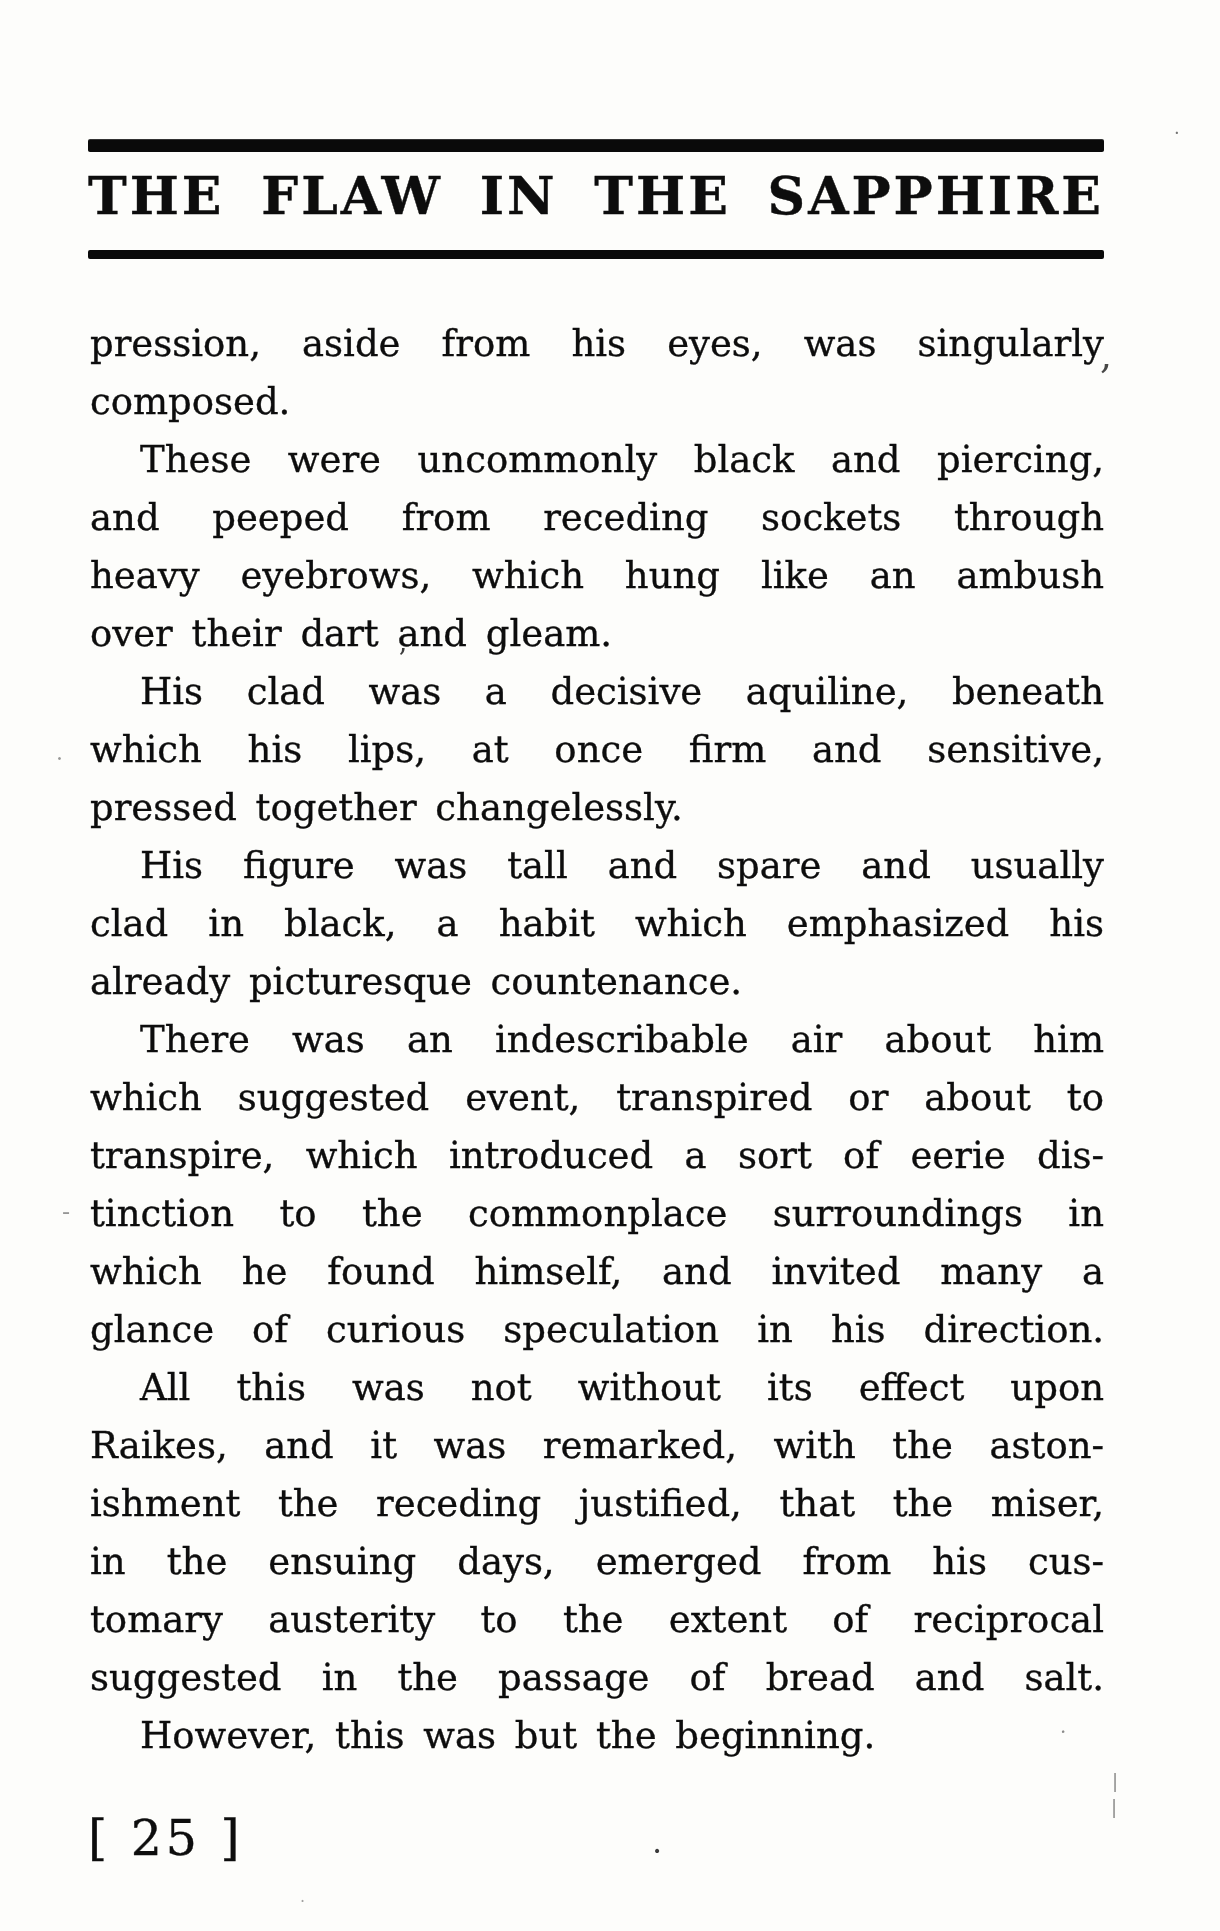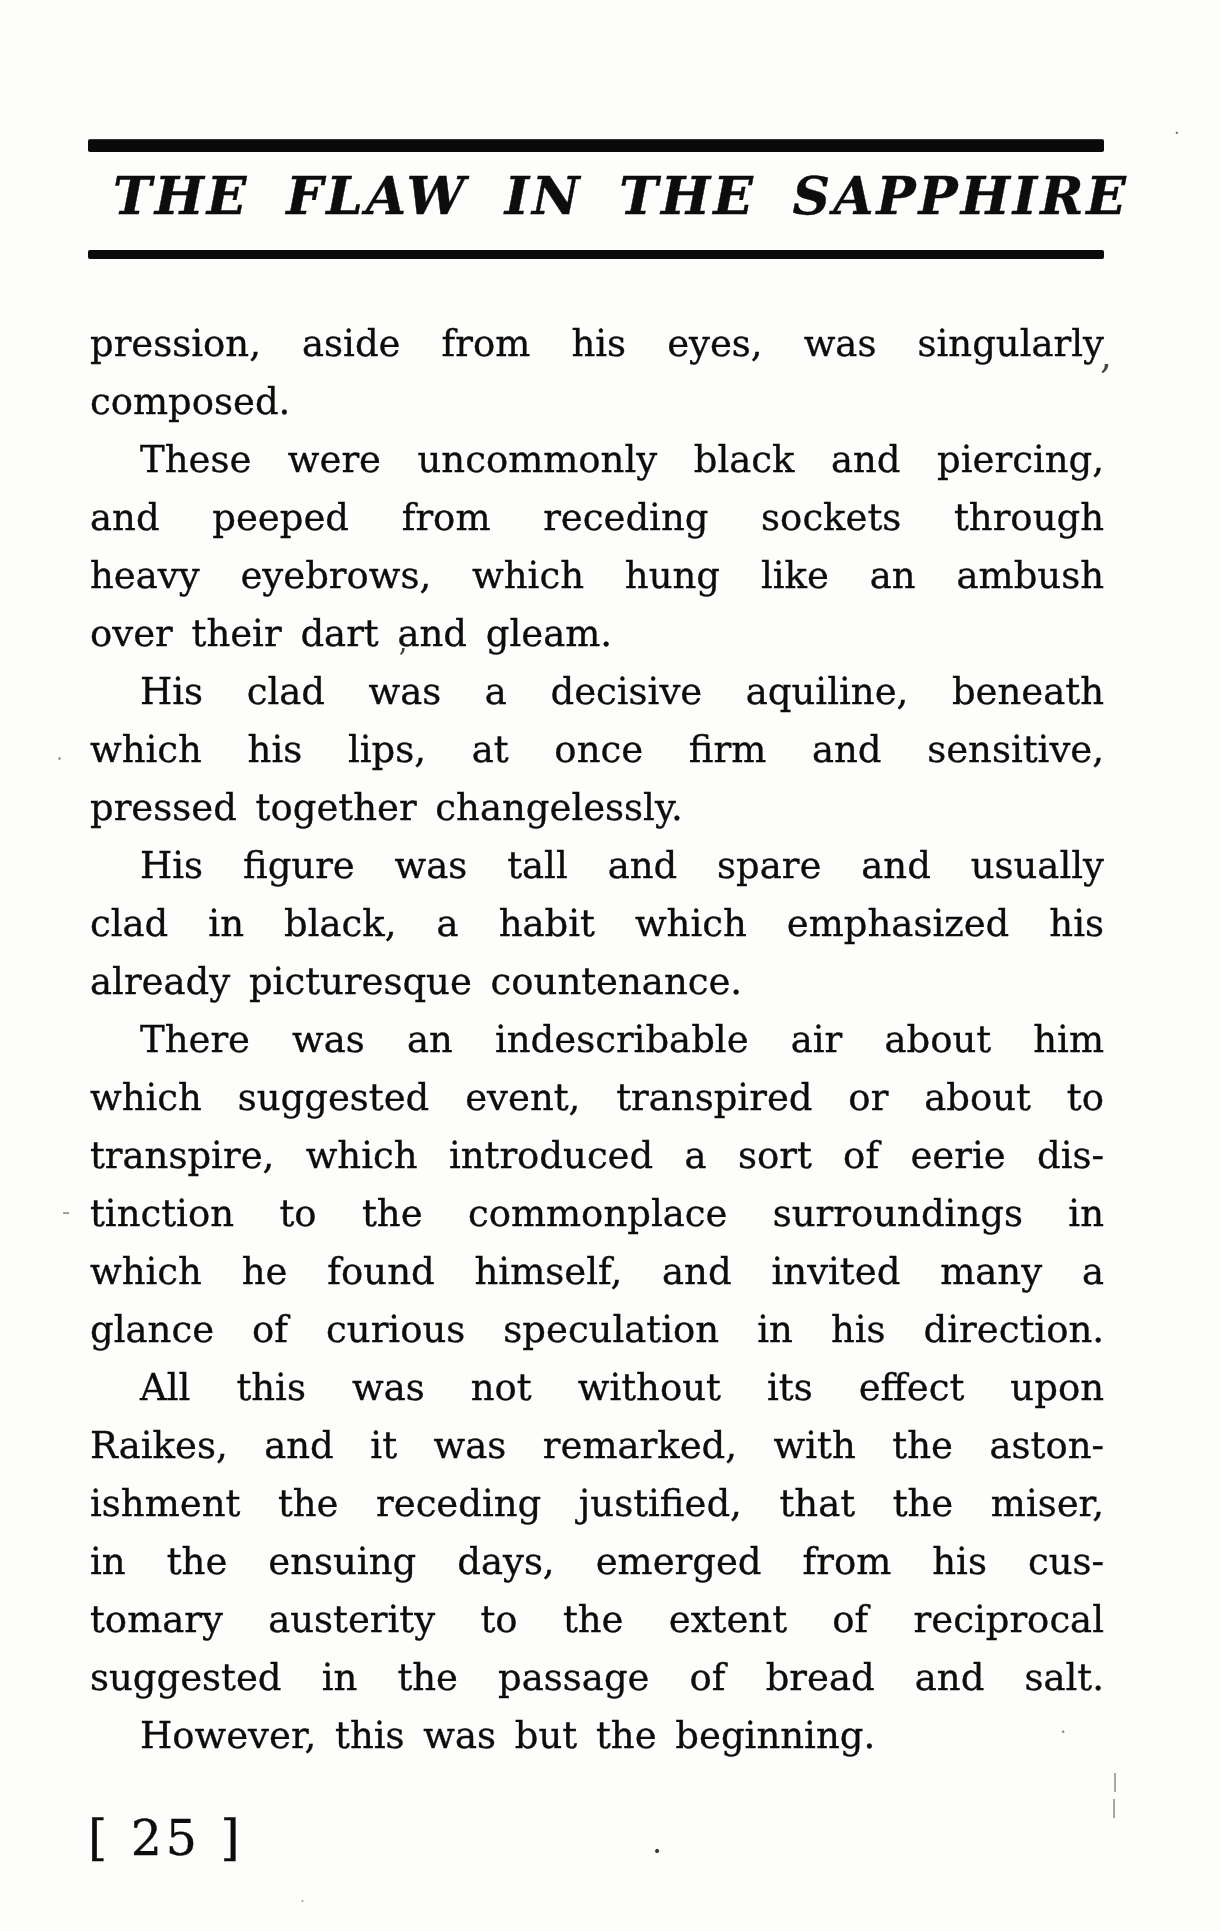--- a/index.html
+++ b/index.html
@@ -23,30 +23,28 @@
     background: #0a0a0a;
     border-radius: 2px;
   }
   .rule-top { top: 140px; height: 12px; box-shadow: 0 -1px 0 #333; }
   .rule-bottom { top: 250px; height: 9px; }
   .running-title {
     position: absolute;
     left: 88px;
     top: 156px;
     width: 1016px;
-    font-style: italic;
     font-weight: bold;
     font-size: 52px;
     line-height: 80px;
     letter-spacing: 3px;
     text-align: justify;
     text-align-last: justify;
     -webkit-text-stroke: 0.4px #0d0d0d;
     white-space: normal;
-    margin-left: 25px;
   }
   .body-text {
     position: absolute;
     left: 90px;
     top: 315px;
     width: 1014px;
     font-size: 37px;
     line-height: 58px;
     word-spacing: 2px;
     -webkit-text-stroke: 0.35px #111;

